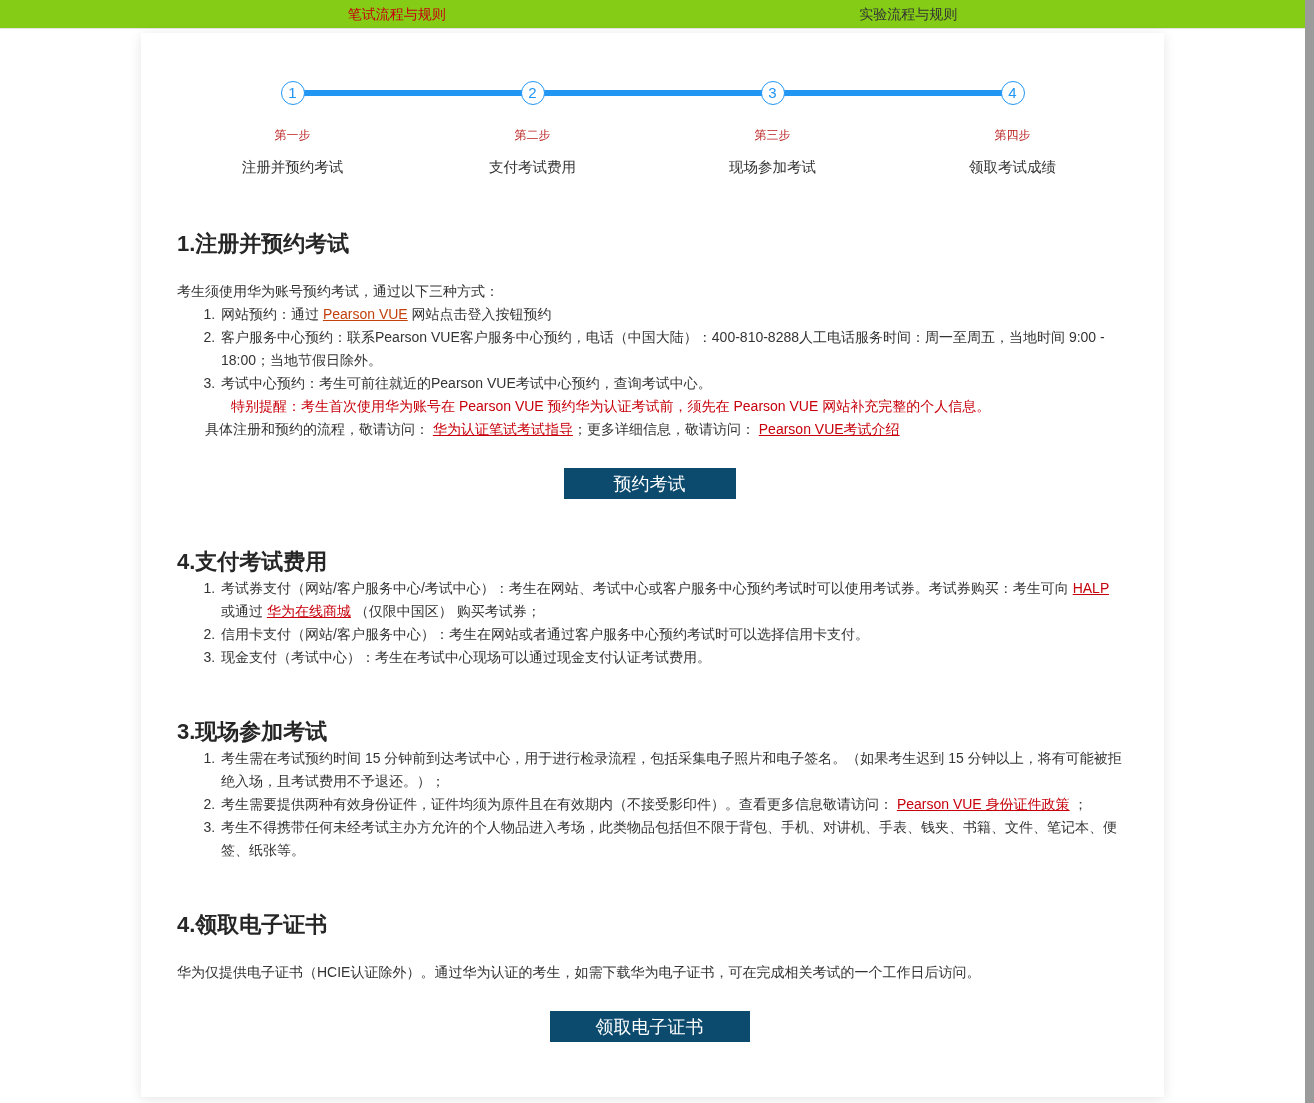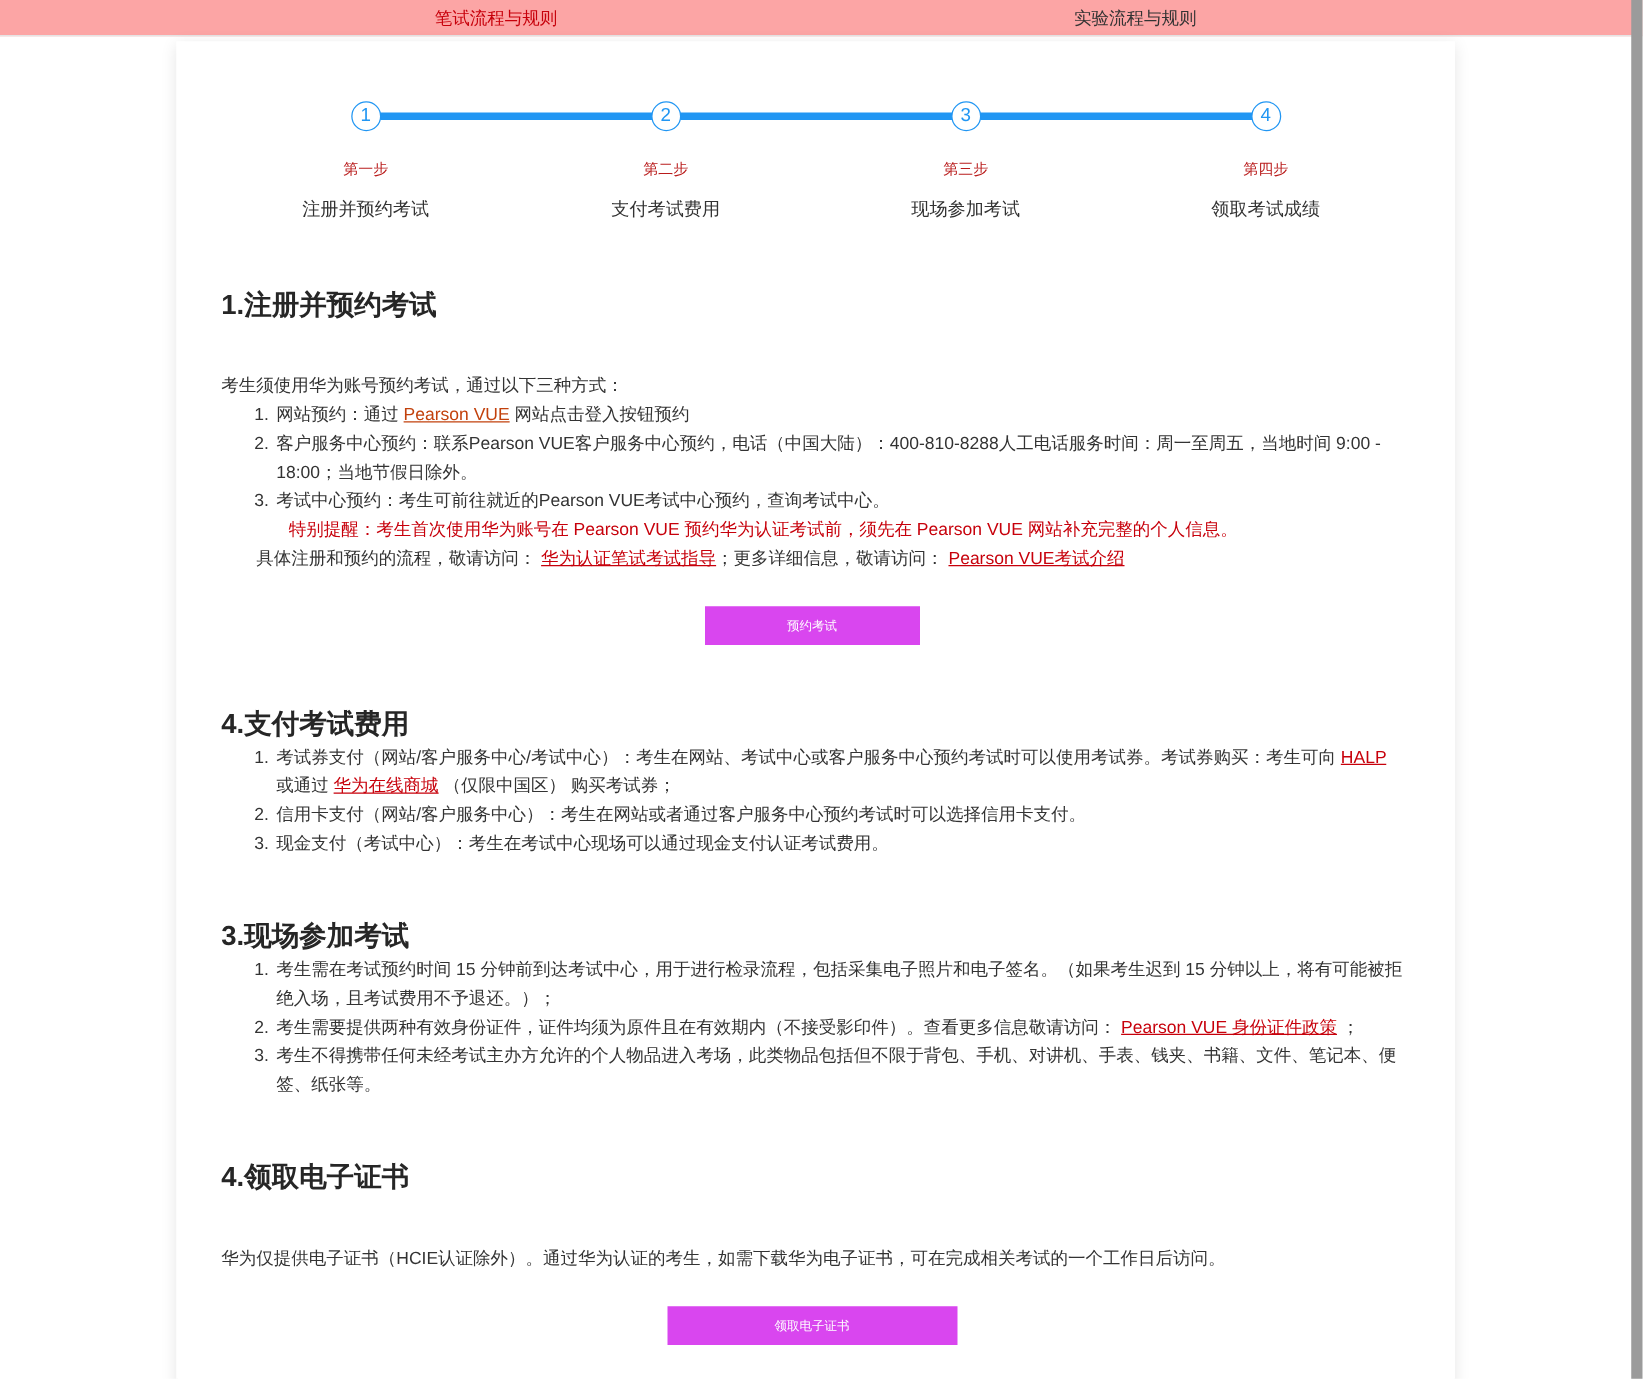--- a/index.html
+++ b/index.html
@@ -7,21 +7,21 @@
     margin: 0; padding: 0;
     width: 1314px; height: 1103px;
     background: #ffffff;
     font-family: "Liberation Sans", "DejaVu Sans", sans-serif;
     color: #333333;
     overflow: hidden;
   }
   
   .topbar {
     height: 29px;
-    background: #fca5a5;
+    background: #84cc16;
     border-bottom: 1px solid #e4e4e4;
   }
   .topbar-inner {
     width: 1023px;
     margin-left: 141px;
     display: flex;
     height: 28px;
   }
   .tab {
     flex: 1;
@@ -100,21 +100,21 @@
   
   .content { padding: 0 42px 0 36px; }
   .sec-heading {
     font-size: 22px;
     font-weight: bold;
     color: #262626;
     margin: 48px 0 0 0;
   }
   .sec-heading.first { margin-top: 52px; }
   .intro {
-    margin: 38px 0 0 0;
+    margin: 21px 0 0 0;
     font-size: 14px;
     line-height: 23px;
   }
   ol.rules {
     margin: 0 0 0 2px;
     padding-left: 40px;
     font-size: 14px;
     line-height: 23px;
   }
   ol.rules li { padding-left: 2px; }
@@ -130,28 +130,28 @@
     line-height: 23px;
   }
   a.blue-link { color: #c2410c; text-decoration: underline; cursor: pointer; }
   a.red-link  { color: #c7000b; text-decoration: underline; cursor: pointer; }
 
   .btn-row { text-align: center; margin-top: 27px; }
   .btn {
     display: inline-block;
     height: 31px;
     border: none;
-    background: #d946ef;
+    background: #0c4a6e;
     color: #ffffff;
-    font-size: 10px;
+    font-size: 18px;
     font-family: inherit;
     cursor: pointer;
   }
   .btn.book { width: 172px; }
-  .btn.cert { width: 232px; }
+  .btn.cert { width: 200px; }
 </style>
 </head>
 <body>
 
 <div class="topbar">
   <div class="topbar-inner">
     <div class="tab active">笔试流程与规则</div>
     <div class="tab">实验流程与规则</div>
   </div>
 </div>

